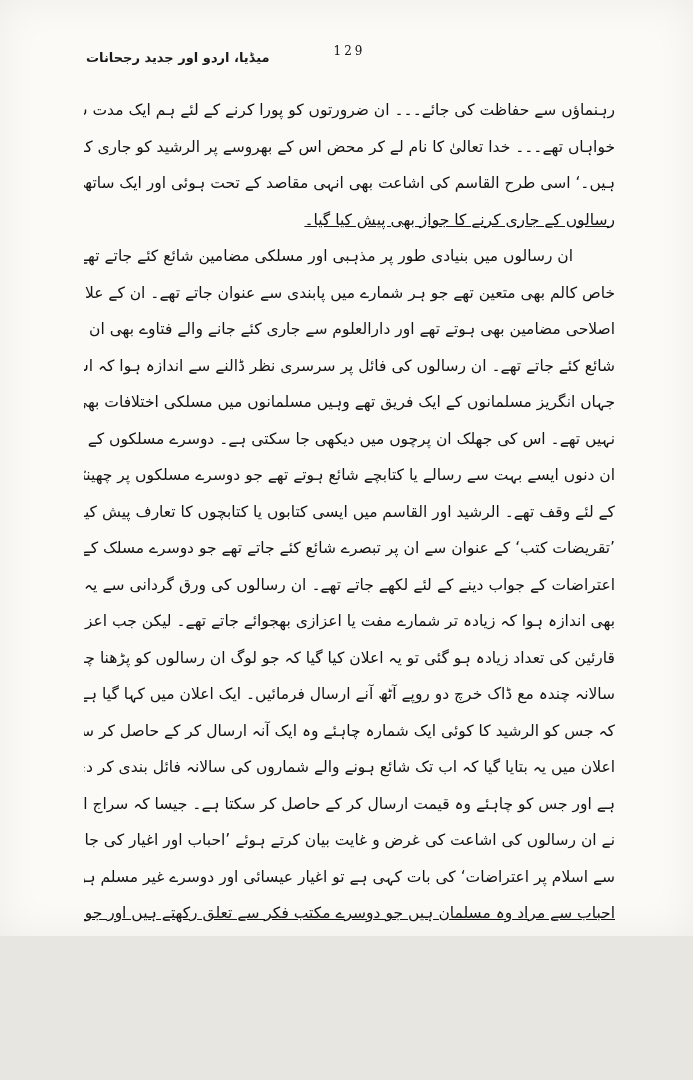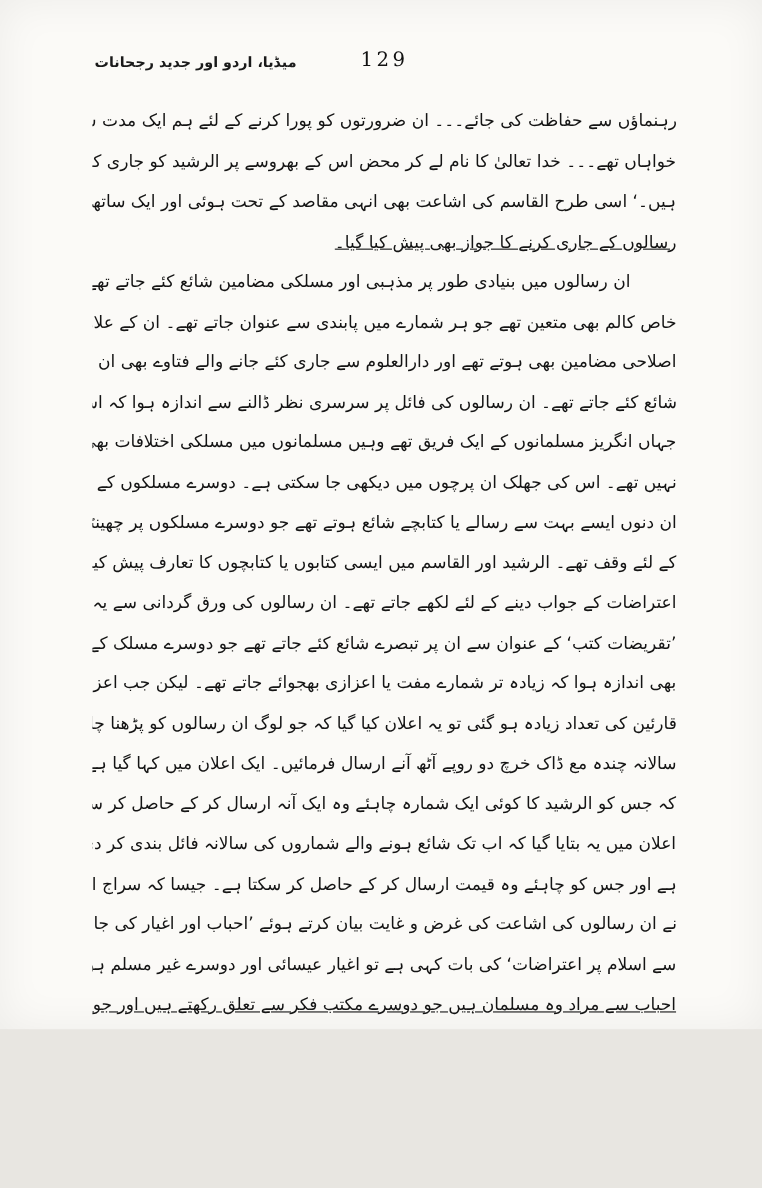--- a/index.html
+++ b/index.html
@@ -34,21 +34,21 @@
     font-size: 13px;
     font-weight: bold;
     letter-spacing: 0.5px;
     color: #1a1a1a;
   }
   .page-number {
     position: absolute;
     left: 50%;
     transform: translateX(-50%);
     top: 0;
-    font-size: 18px;
+    font-size: 12px;
     letter-spacing: 3px;
     font-family: "DejaVu Serif", serif;
     color: #111;
   }
   .text-block {
     position: absolute;
     top: 92px;
     left: 84px;
     right: 78px;
     direction: rtl;
@@ -87,22 +87,22 @@
       <div class="line">ہیں۔‘ اسی طرح القاسم کی اشاعت بھی انہی مقاصد کے تحت ہوئی اور ایک ساتھ دو دو</div>
       <div class="line last">رسالوں کے جاری کرنے کا جواز بھی پیش کیا گیا۔</div>
       <div class="line indent">ان رسالوں میں بنیادی طور پر مذہبی اور مسلکی مضامین شائع کئے جاتے تھے۔ کچھ</div>
       <div class="line">خاص کالم بھی متعین تھے جو ہر شمارے میں پابندی سے عنوان جاتے تھے۔ ان کے علاوہ</div>
       <div class="line">اصلاحی مضامین بھی ہوتے تھے اور دارالعلوم سے جاری کئے جانے والے فتاوے بھی ان میں</div>
       <div class="line">شائع کئے جاتے تھے۔ ان رسالوں کی فائل پر سرسری نظر ڈالنے سے اندازہ ہوا کہ اس وقت</div>
       <div class="line">جہاں انگریز مسلمانوں کے ایک فریق تھے وہیں مسلمانوں میں مسلکی اختلافات بھی کم</div>
       <div class="line">نہیں تھے۔ اس کی جھلک ان پرچوں میں دیکھی جا سکتی ہے۔ دوسرے مسلکوں کے ذریعے</div>
       <div class="line">ان دنوں ایسے بہت سے رسالے یا کتابچے شائع ہوتے تھے جو دوسرے مسلکوں پر چھینٹا کشی</div>
       <div class="line">کے لئے وقف تھے۔ الرشید اور القاسم میں ایسی کتابوں یا کتابچوں کا تعارف پیش کیا جاتا اور</div>
+      <div class="line">’تقریضات کتب‘ کے عنوان سے ان پر تبصرے شائع کئے جاتے تھے جو دوسرے مسلک کے</div>
       <div class="line">اعتراضات کے جواب دینے کے لئے لکھے جاتے تھے۔ ان رسالوں کی ورق گردانی سے یہ</div>
-      <div class="line">’تقریضات کتب‘ کے عنوان سے ان پر تبصرے شائع کئے جاتے تھے جو دوسرے مسلک کے</div>
       <div class="line">بھی اندازہ ہوا کہ زیادہ تر شمارے مفت یا اعزازی بھجوائے جاتے تھے۔ لیکن جب اعزازی</div>
       <div class="line">قارئین کی تعداد زیادہ ہو گئی تو یہ اعلان کیا گیا کہ جو لوگ ان رسالوں کو پڑھنا چاہتے ہیں وہ</div>
       <div class="line">سالانہ چندہ مع ڈاک خرچ دو روپے آٹھ آنے ارسال فرمائیں۔ ایک اعلان میں کہا گیا ہے</div>
       <div class="line">کہ جس کو الرشید کا کوئی ایک شمارہ چاہئے وہ ایک آنہ ارسال کر کے حاصل کر سکتا ہے۔ ایک</div>
       <div class="line">اعلان میں یہ بتایا گیا کہ اب تک شائع ہونے والے شماروں کی سالانہ فائل بندی کر دی گئی</div>
       <div class="line">ہے اور جس کو چاہئے وہ قیمت ارسال کر کے حاصل کر سکتا ہے۔ جیسا کہ سراج احمد رشیدی</div>
       <div class="line">نے ان رسالوں کی اشاعت کی غرض و غایت بیان کرتے ہوئے ’احباب اور اغیار کی جانب</div>
       <div class="line">سے اسلام پر اعتراضات‘ کی بات کہی ہے تو اغیار عیسائی اور دوسرے غیر مسلم ہوئے اور</div>
       <div class="line last">احباب سے مراد وہ مسلمان ہیں جو دوسرے مکتب فکر سے تعلق رکھتے ہیں اور جو دیوبندی فکر پر</div>
     </div>

